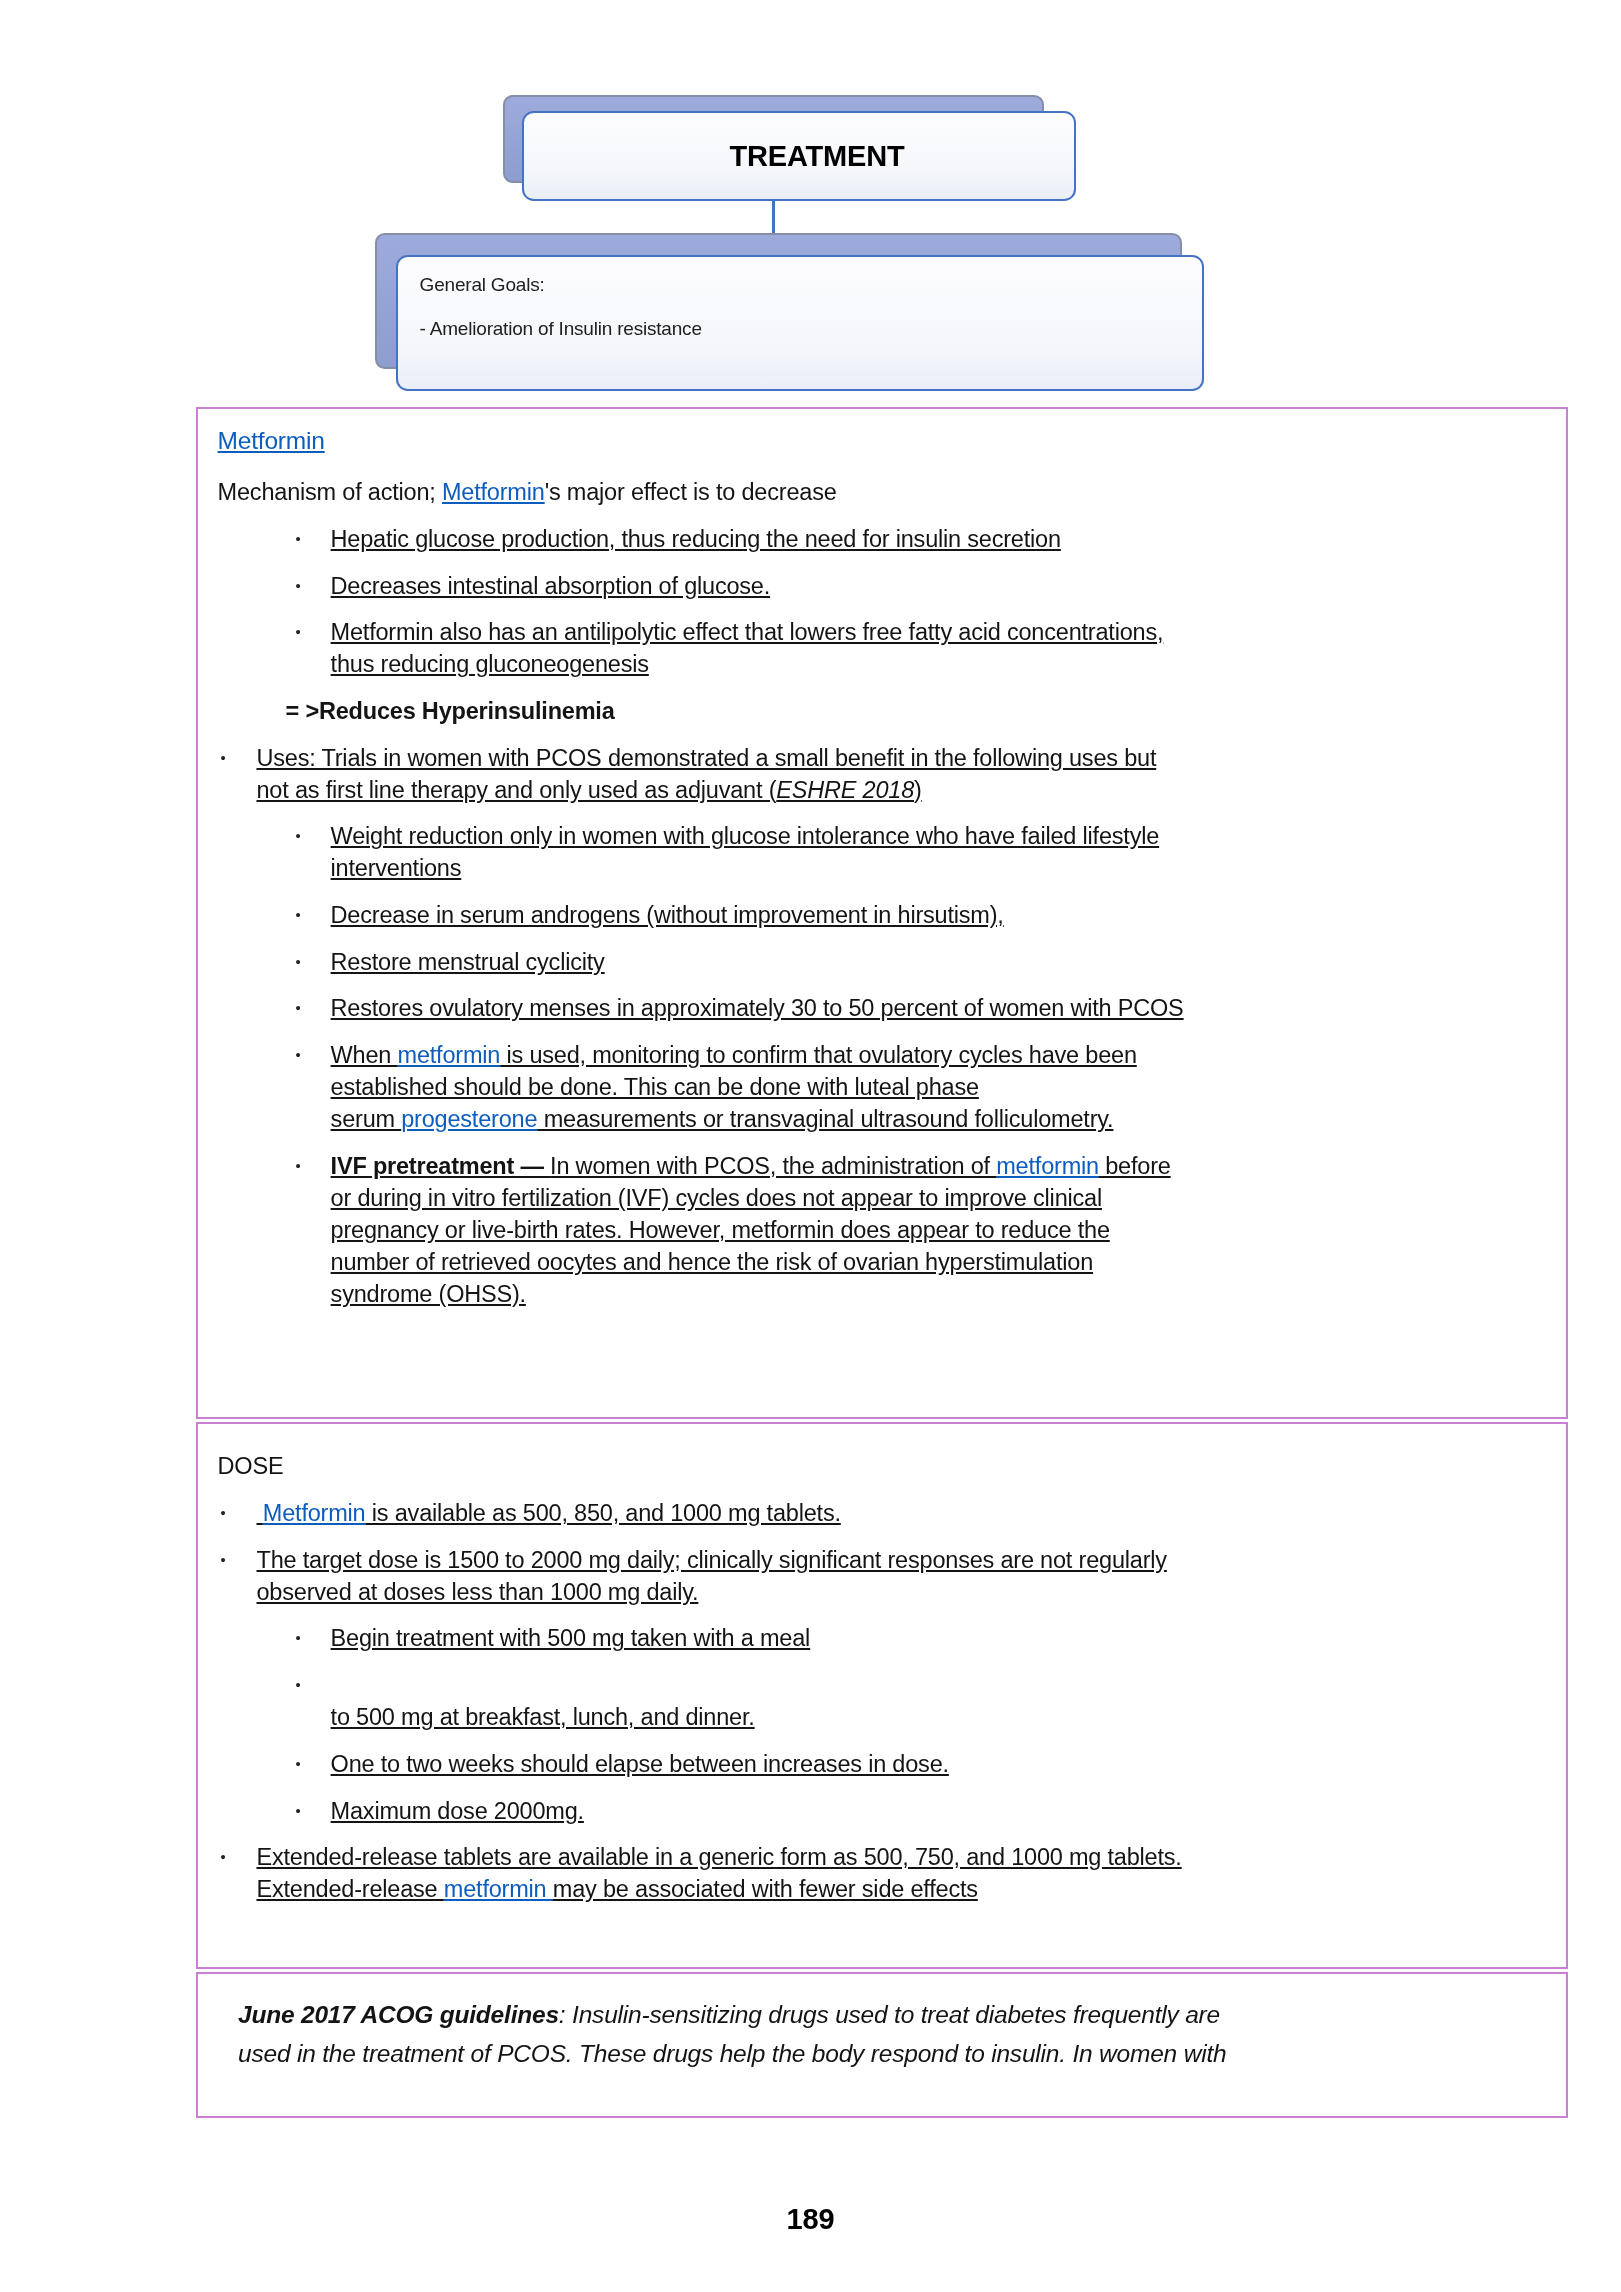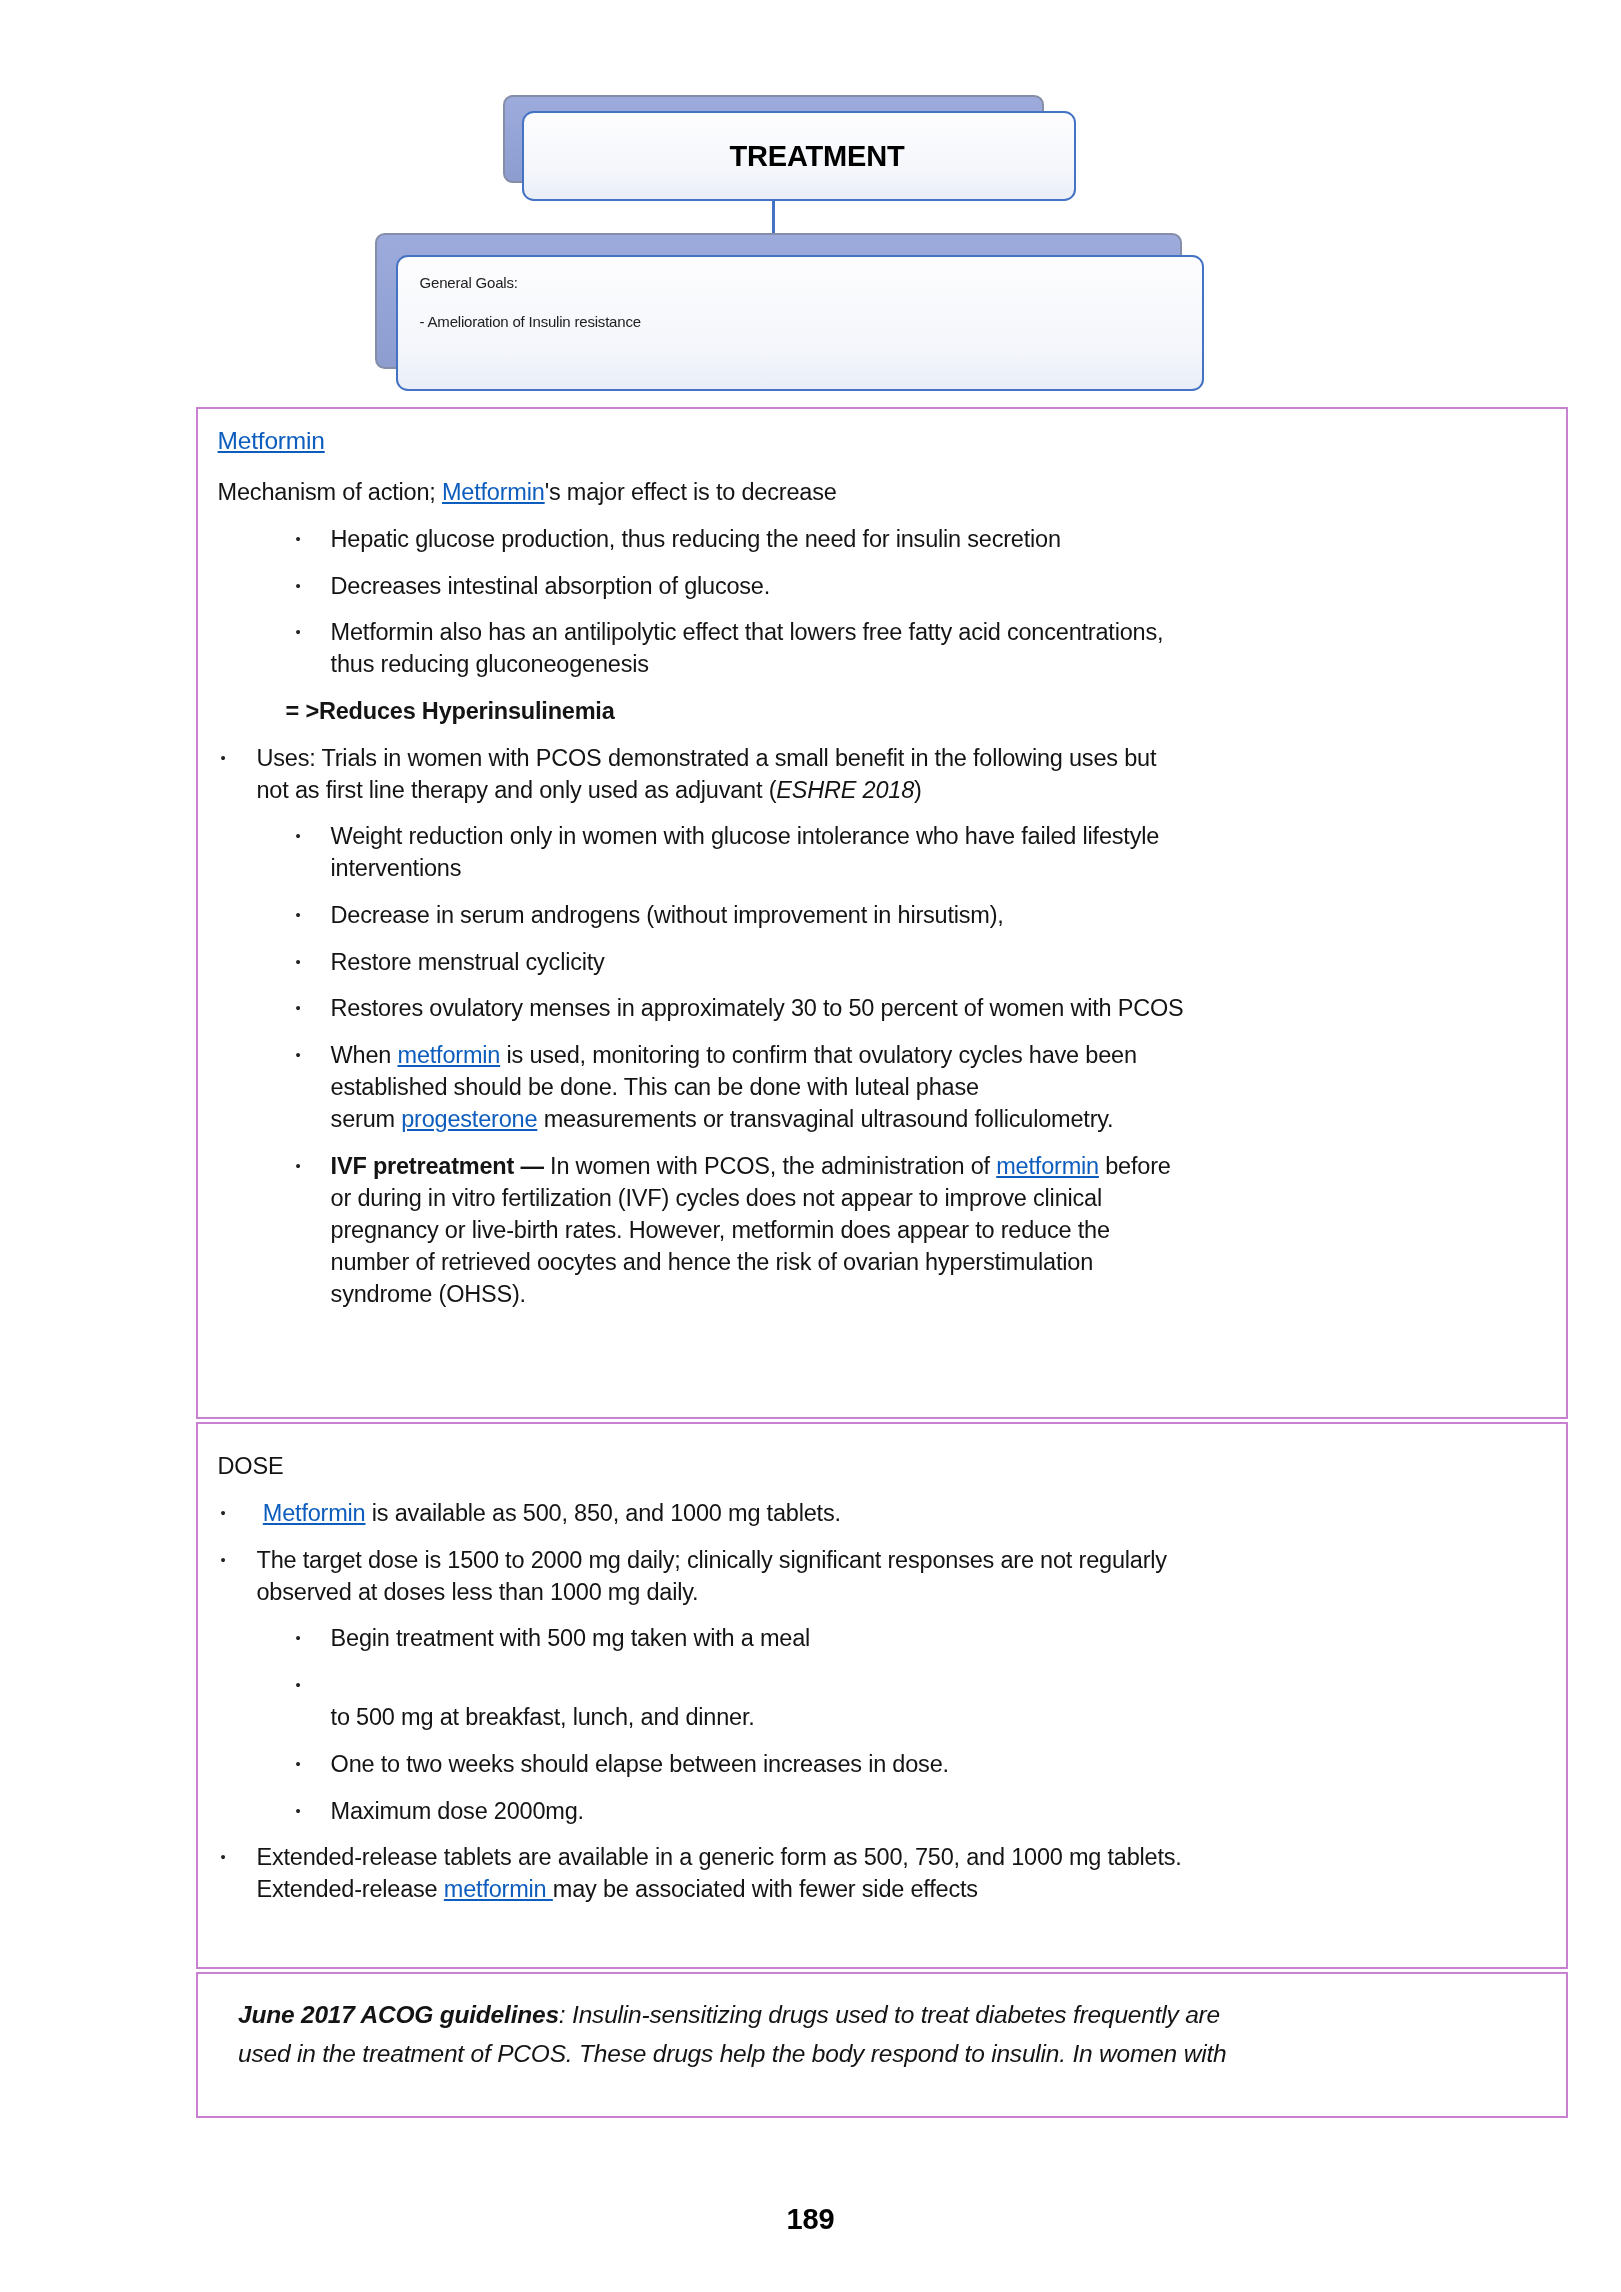--- a/index.html
+++ b/index.html
@@ -37,21 +37,21 @@
   .treatment-back{left:503px;top:95px;width:541px;height:88px;}
   .treatment-front{
     left:522px;top:111px;width:554px;height:90px;
     display:flex;align-items:center;justify-content:center;
     font-size:29px;font-weight:700;color:#000;
   }
   .connector{position:absolute;left:772px;top:201px;width:2.9px;height:34px;background:var(--accent);}
   .goals-back{left:375px;top:233px;width:807px;height:136px;}
   .goals-front{
     left:396px;top:255px;width:808px;height:136px;
-    padding:16.7px 21.6px;font-size:15px;color:#202020;
+    padding:16.7px 21.6px;font-size:19px;color:#202020;
   }
   .goals-front .line2{margin-top:22.5px;}
   
   .sections{position:absolute;left:196px;top:407px;width:1372px;}
   .pink-box{
     border:2.9px solid var(--pink);
     background:#fff;
     padding:11.8px 19.6px 13.7px 19.6px;
     margin-bottom:2.9px;
     font-size:23.5px;
@@ -61,21 +61,21 @@
   .pink-box.acog{min-height:146px;padding-top:15.7px;padding-left:40px;}
   .blk{line-height:32px;margin:14.7px 0;}
   .blk.h-link{font-size:24.5px;margin:3.9px 0 19.6px 0;}
   .blk.p-ind{margin-left:68px;}
   .bullet{display:flex;}
   .bullet .dot{flex:none;font-size:14.7px;line-height:32px;color:#222;}
   .bullet.lvl1{padding-left:2.9px;}
   .bullet.lvl1 .dot{width:36px;}
   .bullet.lvl2{padding-left:78px;}
   .bullet.lvl2 .dot{width:35px;}
-  .bullet .txt{flex:1;}
+  .bullet .txt{flex:1;text-decoration:underline;}
   .acog .blk{font-size:24.5px;line-height:39px;margin:5.9px 0;}
   
   .s-b{font-weight:700;}
   .s-i{font-style:italic;}
   .s-bi{font-weight:700;font-style:italic;}
   a.s-link{color:var(--link);text-decoration:underline;text-decoration-color:var(--link);cursor:pointer;}
   
   .page-number{
     position:absolute;left:0;top:2203px;width:100%;
     text-align:center;font-size:29px;font-weight:700;color:#000;

